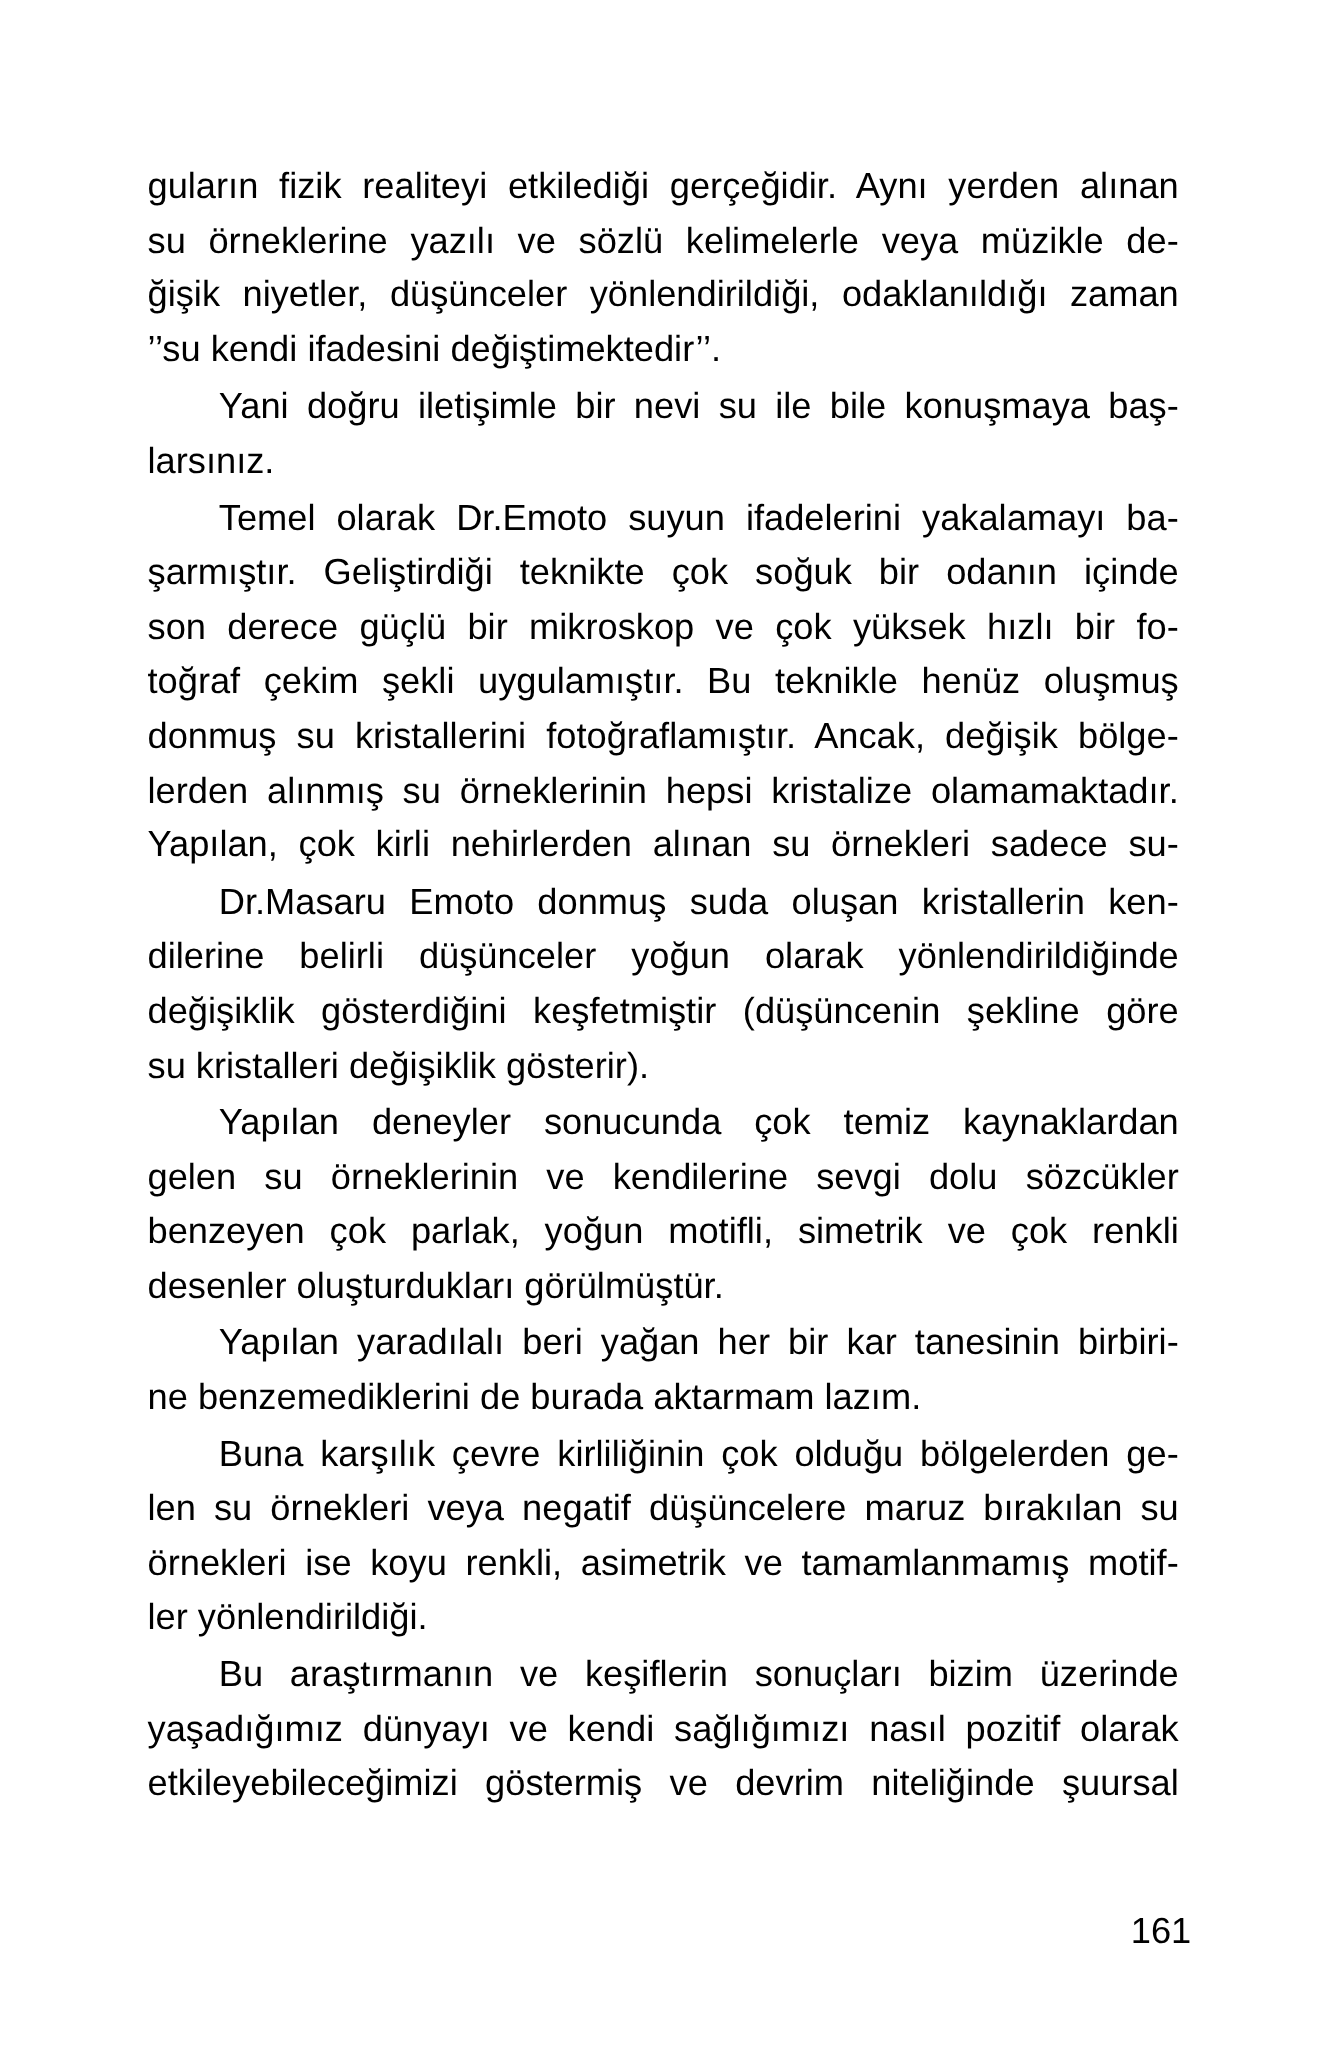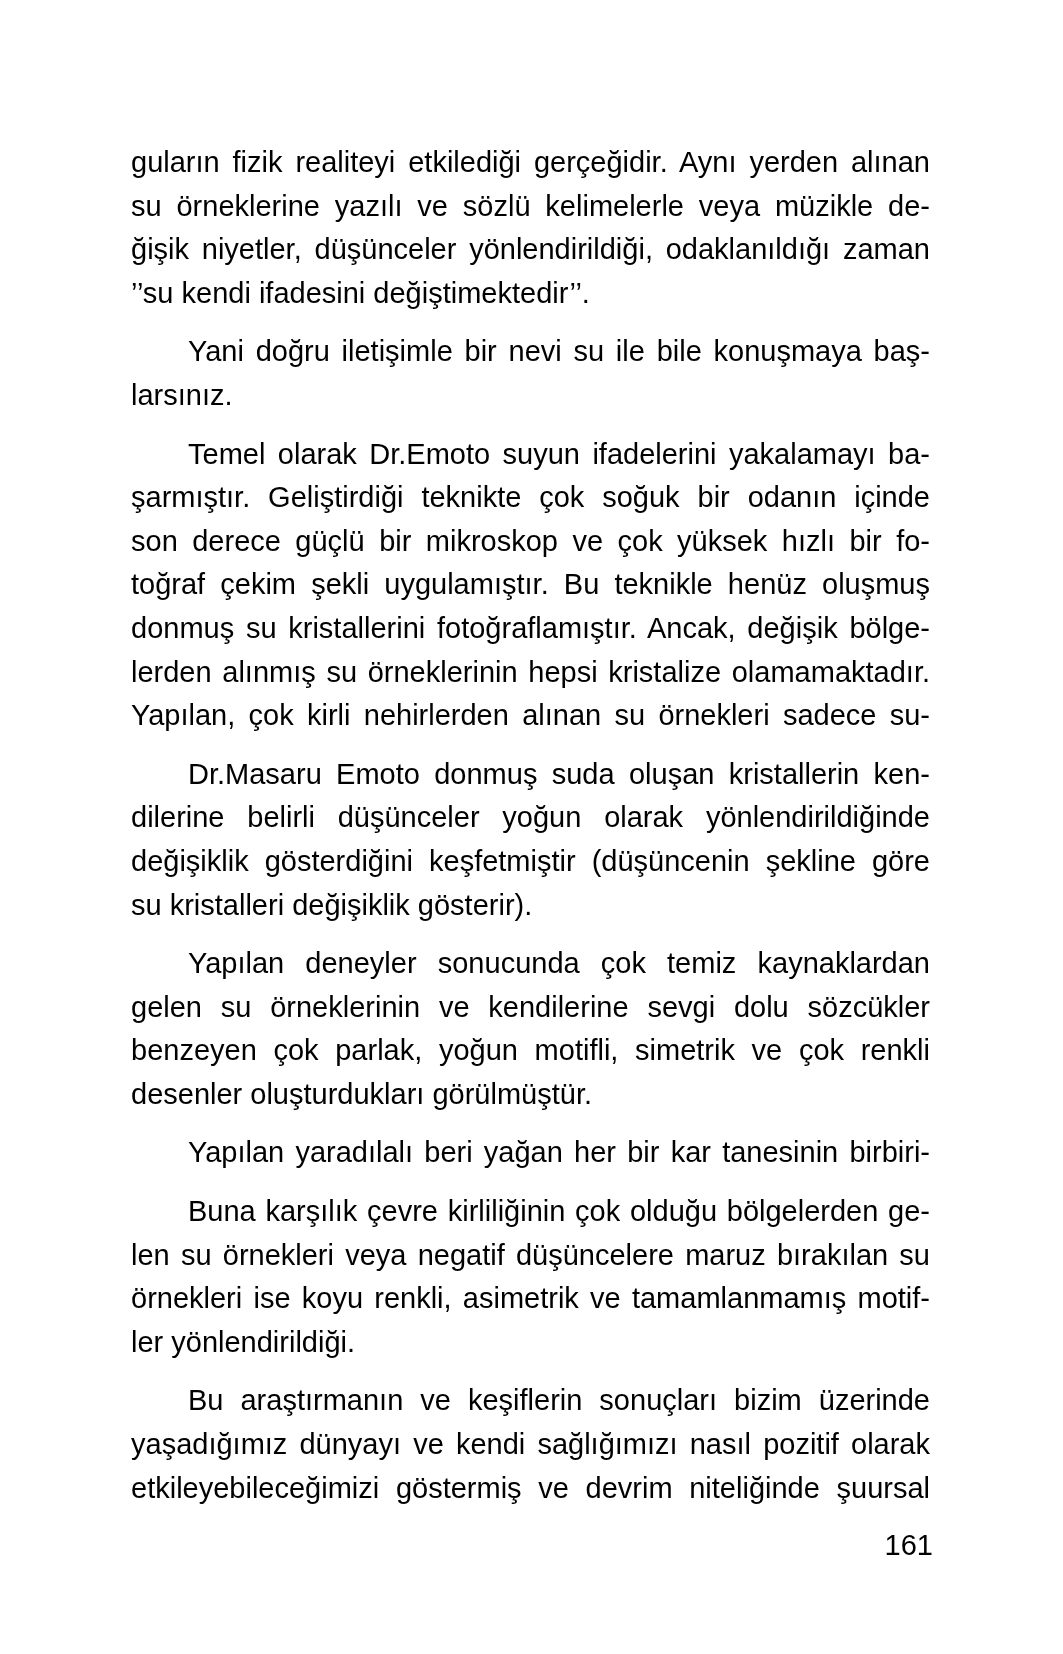--- a/index.html
+++ b/index.html
@@ -22,39 +22,39 @@
   .text-block {
     position: absolute;
     left: 116px;
     top: 126px;
     width: 829px;
     font-size: 29px;
     line-height: 43.6px;
     font-weight: 400;
   }
   .para {
-    margin: 15px;
+    margin: 2px;
     padding: 0;
   }
   .line {
     text-align: justify;
     text-align-last: justify;
     white-space: normal;
     height: 43.6px;
     overflow: visible;
   }
   .line.last {
     text-align-last: left;
   }
   .para.indent .line:first-child {
     text-indent: 57px;
   }
   .page-number {
     position: absolute;
-    left: 104px;
+    left: 124px;
     top: 1528px;
     width: 829px;
     text-align: right;
     font-size: 29px;
     line-height: 34px;
   }
 </style>
 </head>
 <body>
 
@@ -86,20 +86,21 @@
         <div class="line last">su kristalleri değişiklik gösterir).</div>
       </div>
       <div class="para indent">
         <div class="line">Yapılan deneyler sonucunda çok temiz kaynaklardan</div>
         <div class="line">gelen su örneklerinin ve kendilerine sevgi dolu sözcükler</div>
         <div class="line">benzeyen çok parlak, yoğun motifli, simetrik ve çok renkli</div>
         <div class="line last">desenler oluşturdukları görülmüştür.</div>
       </div>
       <div class="para indent">
         <div class="line">Yapılan yaradılalı beri yağan her bir kar tanesinin birbiri-</div>
+        <div class="line last">ne benzemediklerini de burada aktarmam lazım.</div>
       </div>
       <div class="para indent">
         <div class="line">Buna karşılık çevre kirliliğinin çok olduğu bölgelerden ge-</div>
         <div class="line">len su örnekleri veya negatif düşüncelere maruz bırakılan su</div>
         <div class="line">örnekleri ise koyu renkli, asimetrik ve tamamlanmamış motif-</div>
         <div class="line last">ler yönlendirildiği.</div>
       </div>
       <div class="para indent">
         <div class="line">Bu araştırmanın ve keşiflerin sonuçları bizim üzerinde</div>
         <div class="line">yaşadığımız dünyayı ve kendi sağlığımızı nasıl pozitif olarak</div>

